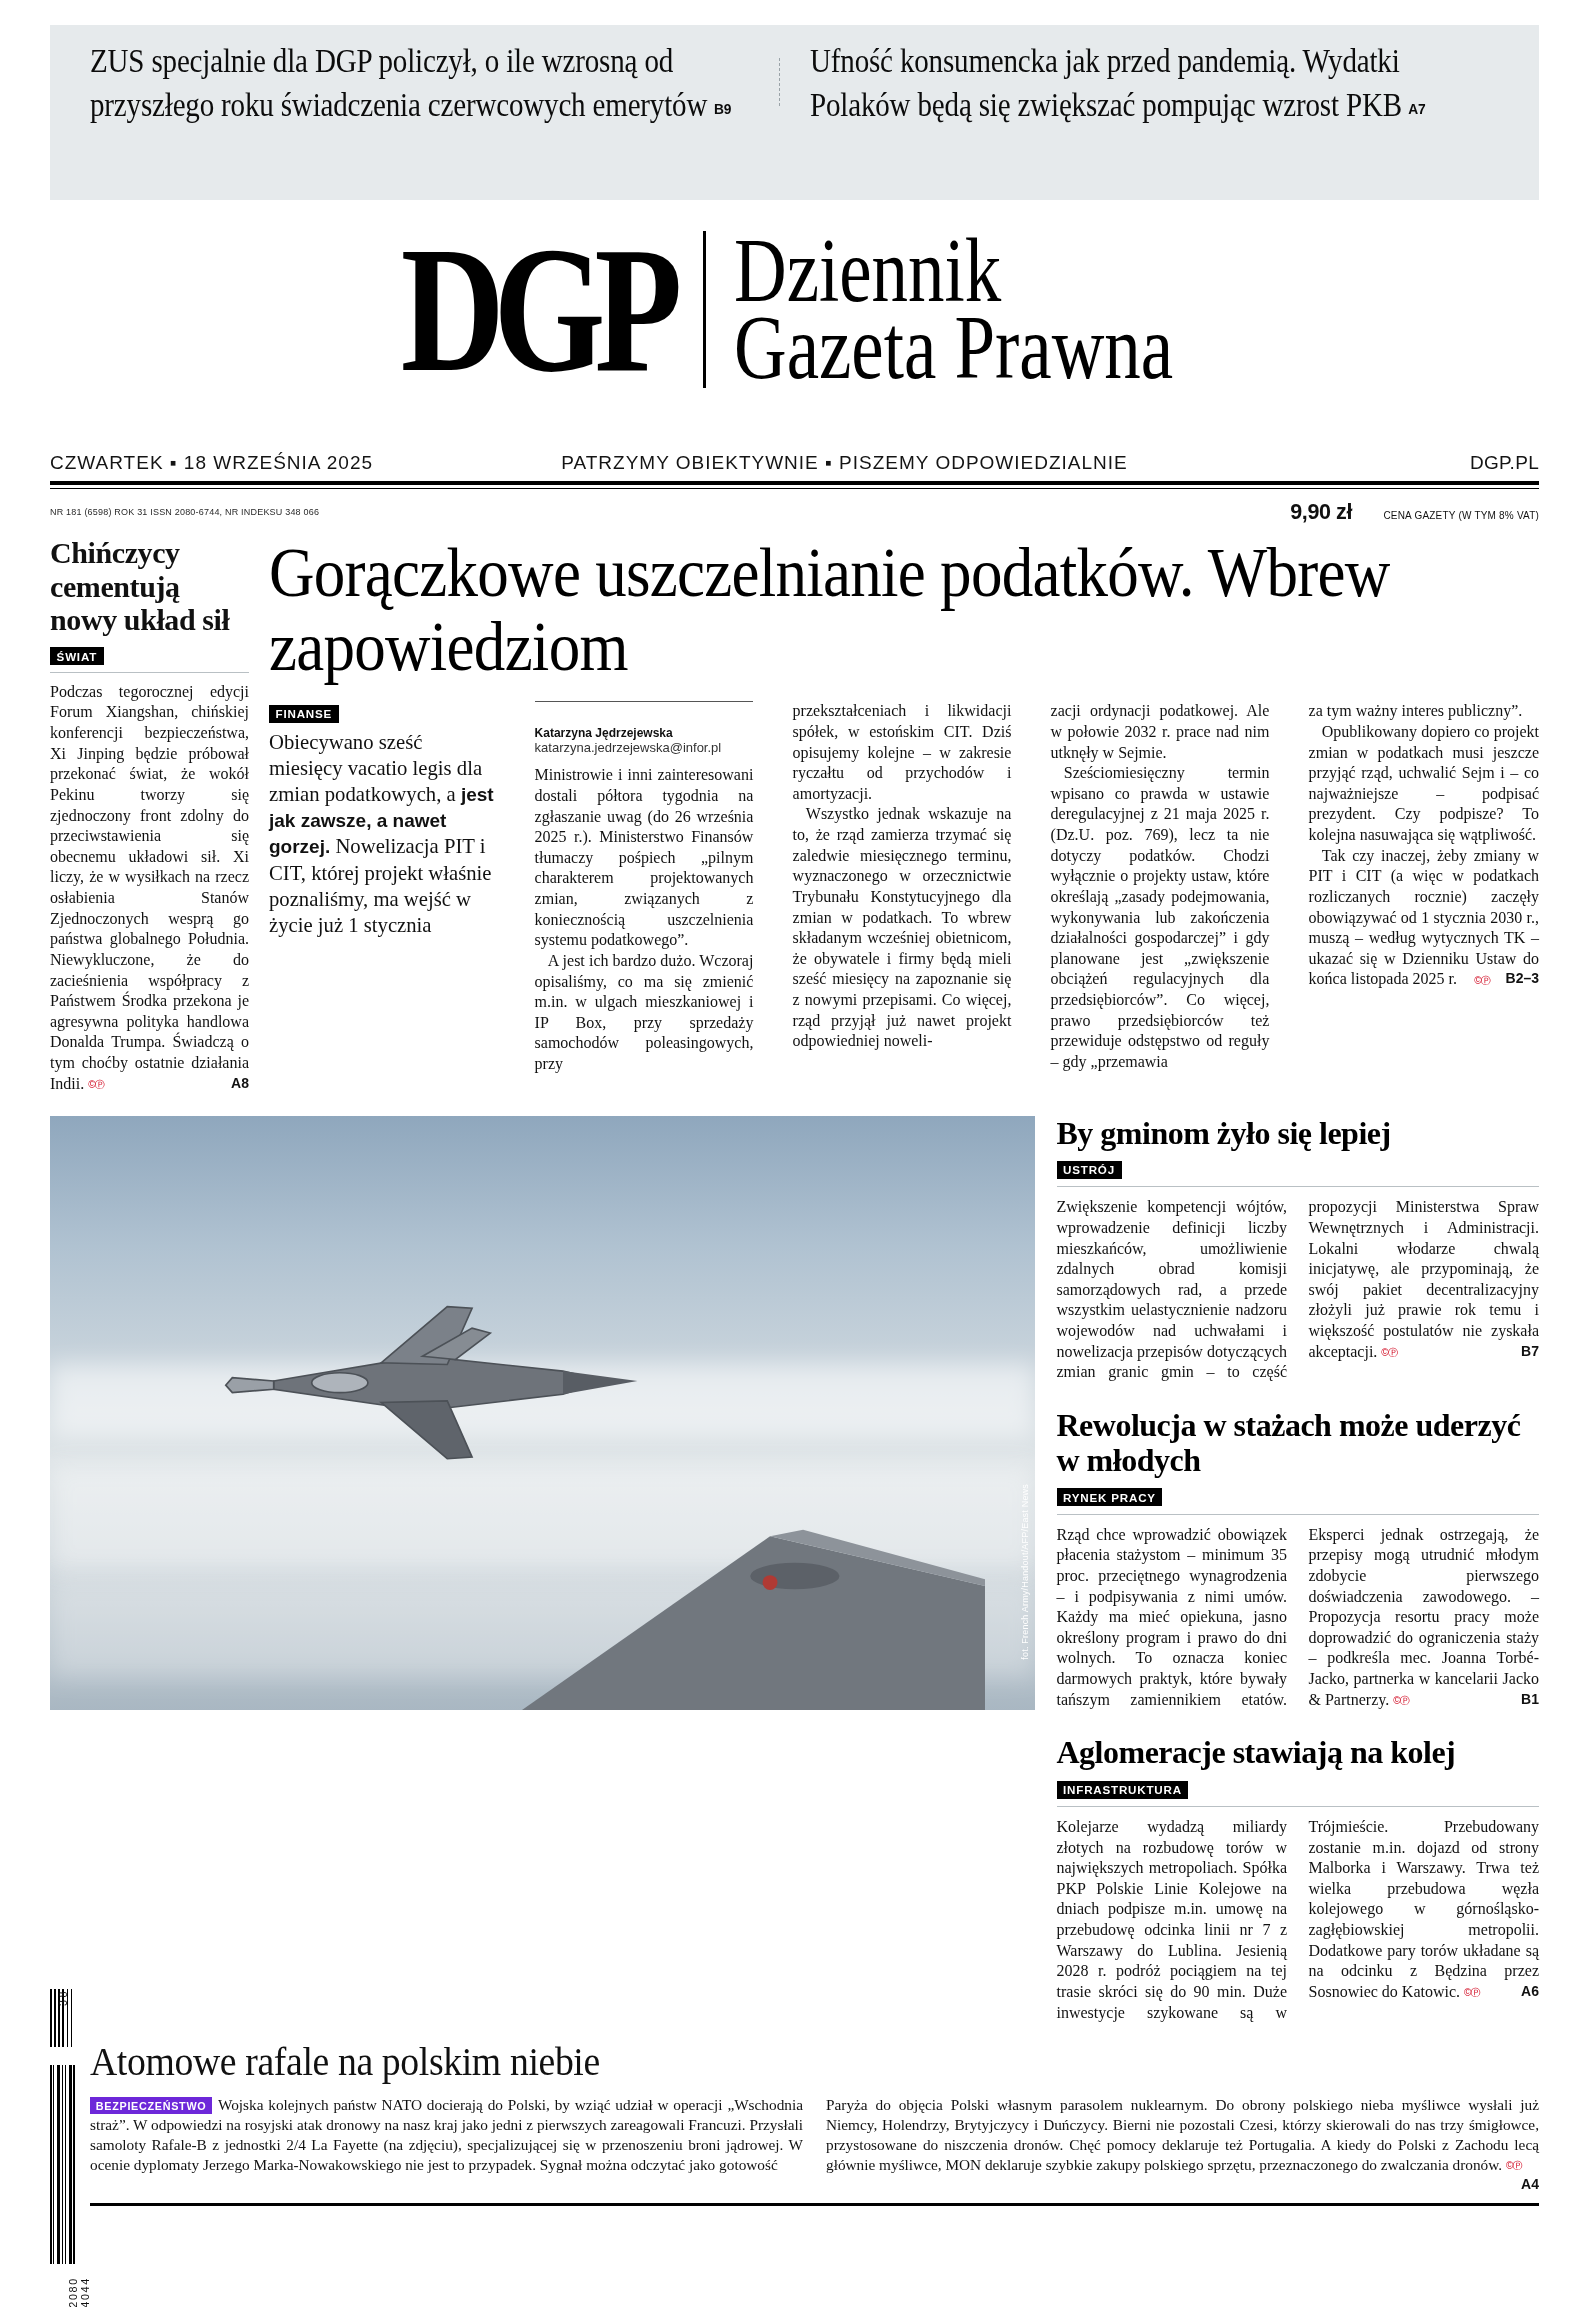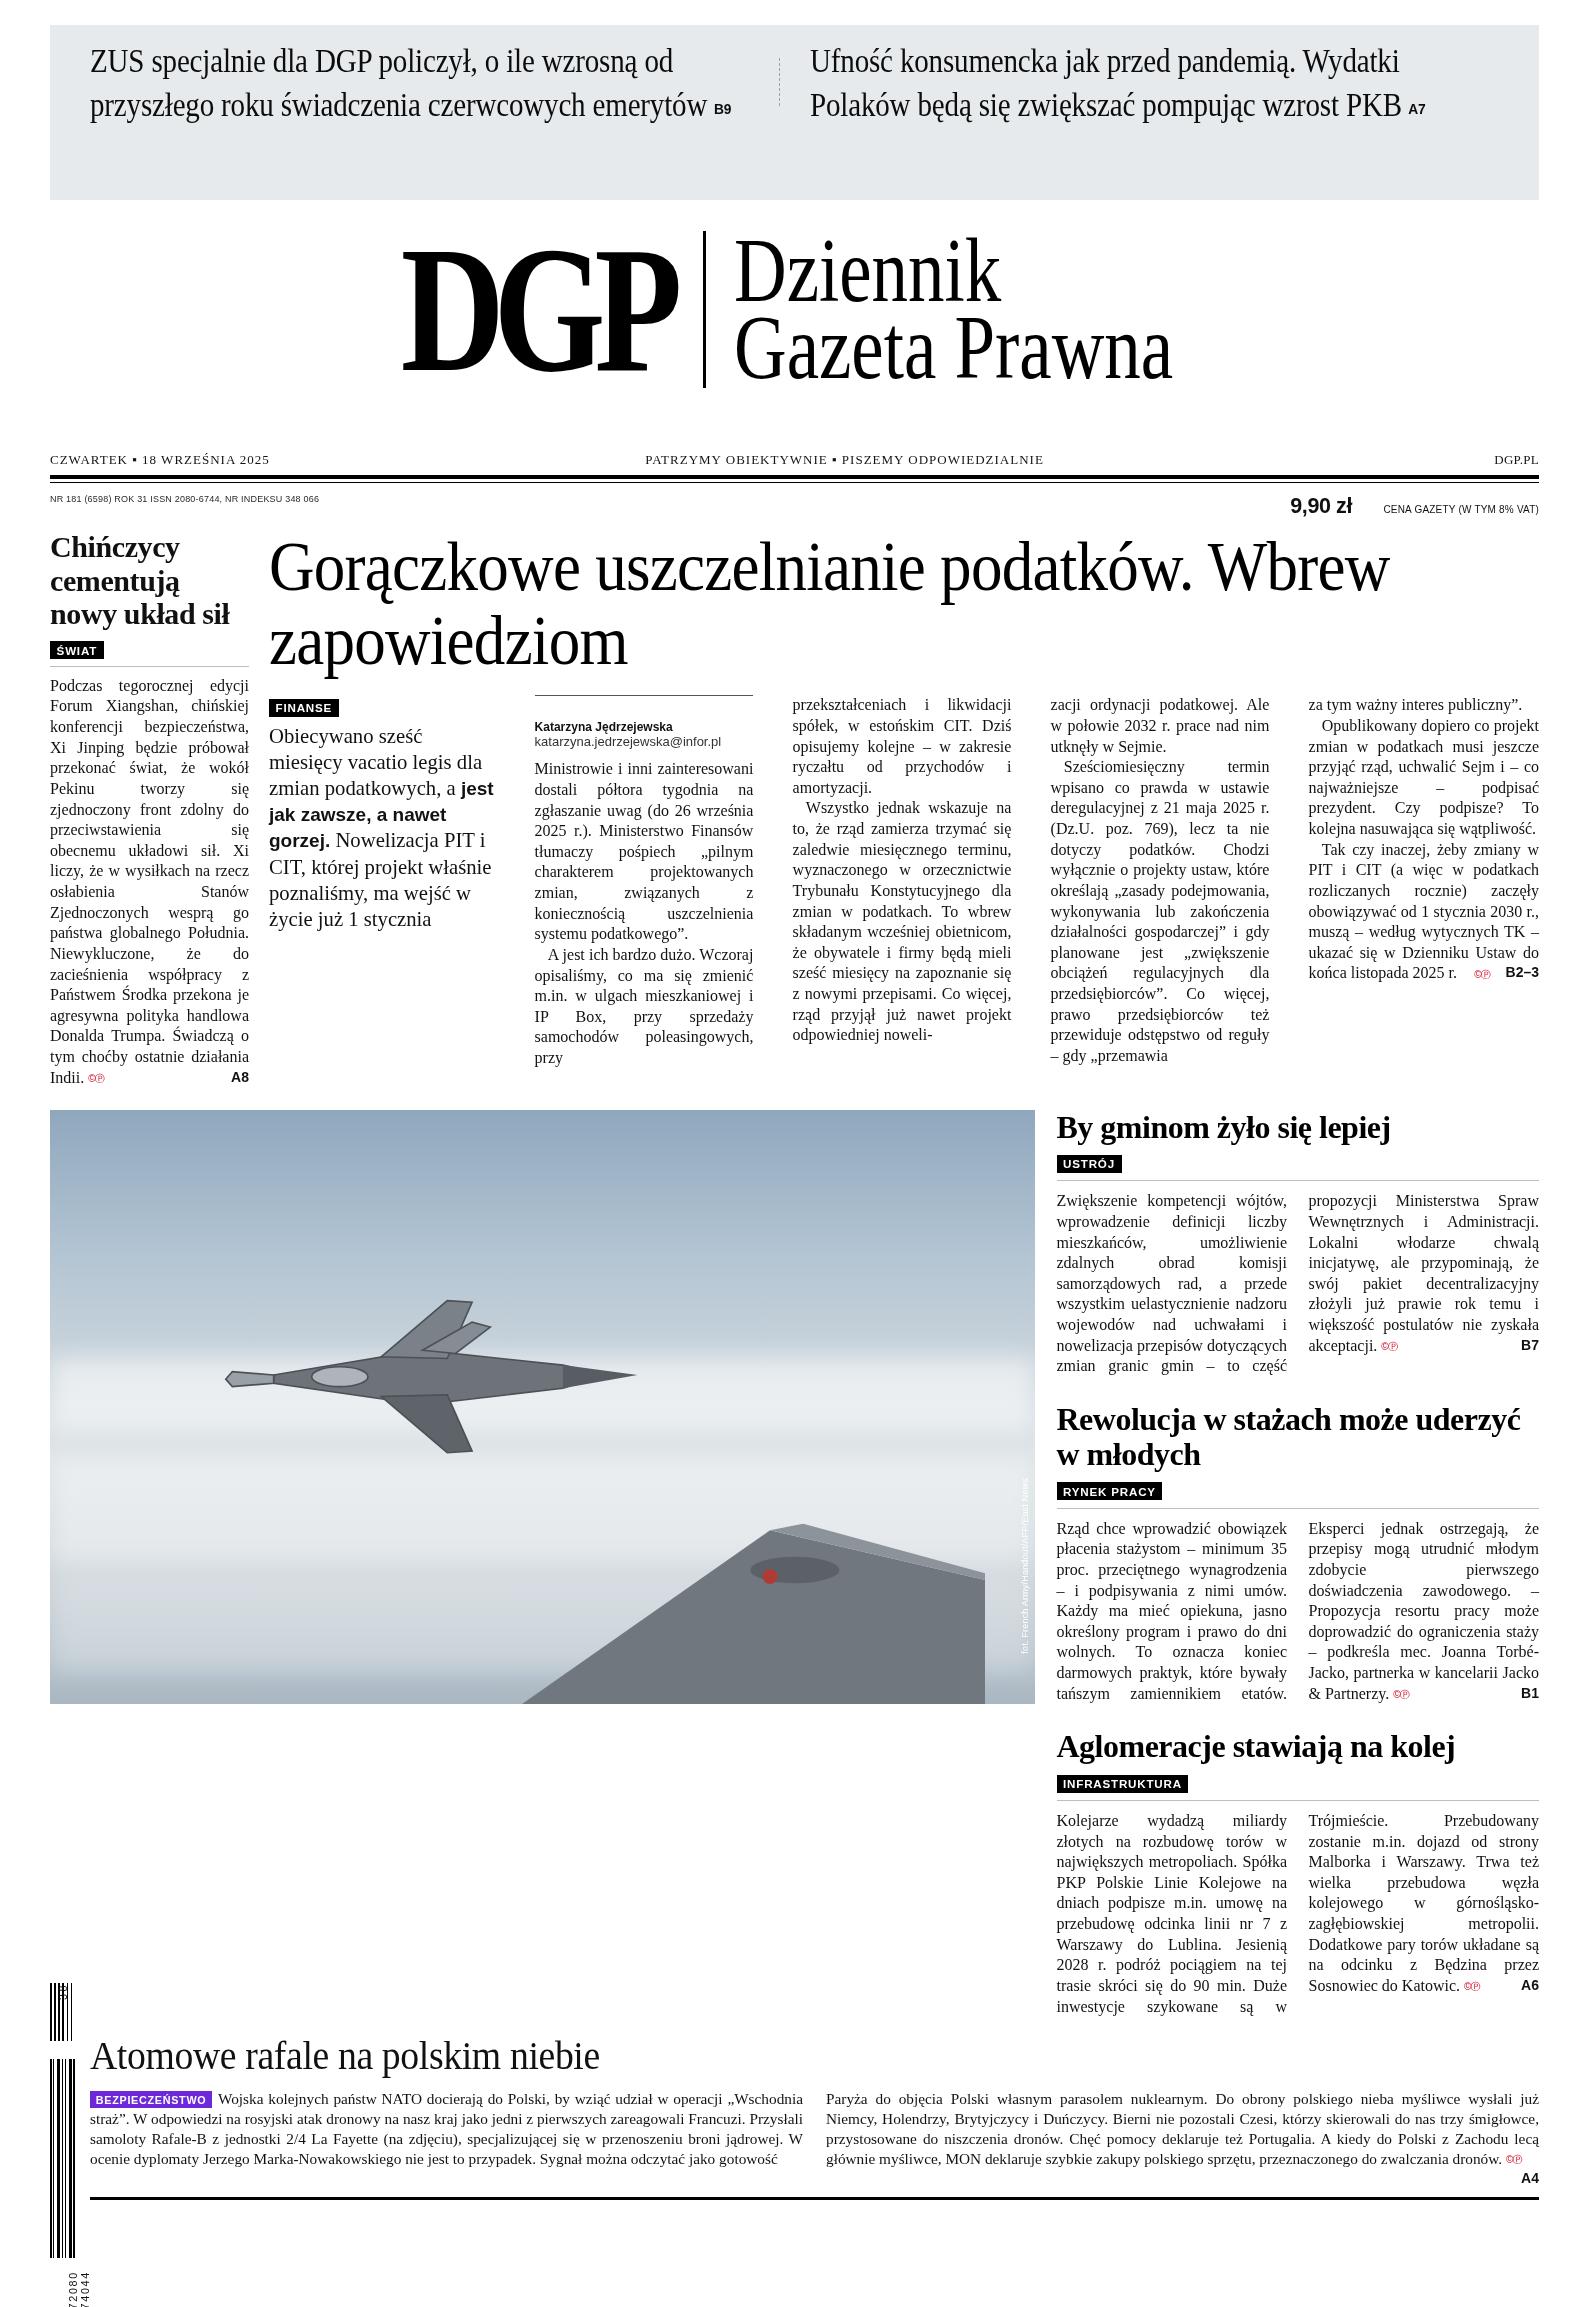--- a/index.html
+++ b/index.html
@@ -90,37 +90,37 @@
     transform: scaleX(0.9) scaleY(1.12);
     transform-origin: left center;
     color: #000;
   }
 
   
   .tagline-row {
     display: flex;
     align-items: baseline;
     margin-top: 43px;
-    font-family: Liberation Serif, serif;
-    font-size: 13px;
+    font-family: Liberation Sans, sans-serif;
+    font-size: 19px;
     letter-spacing: 1px;
     text-transform: uppercase;
     color: #141414;
   }
   .tagline-left { width: 348px; }
   .tagline-mid { flex: 1; text-align: center; }
   .tagline-right { width: 248px; text-align: right; letter-spacing: 0.3px; }
 
   .rule-thick { border-top: 4.1px solid #000; margin-top: 7.4px; }
   .rule-thin { border-top: 1.2px solid #000; margin-top: 2.5px; }
 
   
   .issn-row {
     display: flex;
-    align-items: flex-start;
+    align-items: center;
     justify-content: space-between;
     margin-top: 10.8px;
     height: 25px;
   }
   .issn-text {
     font-family: "Liberation Sans", sans-serif;
     font-size: 9px;
     letter-spacing: 0.2px;
     color: #2a2a2a;
   }

